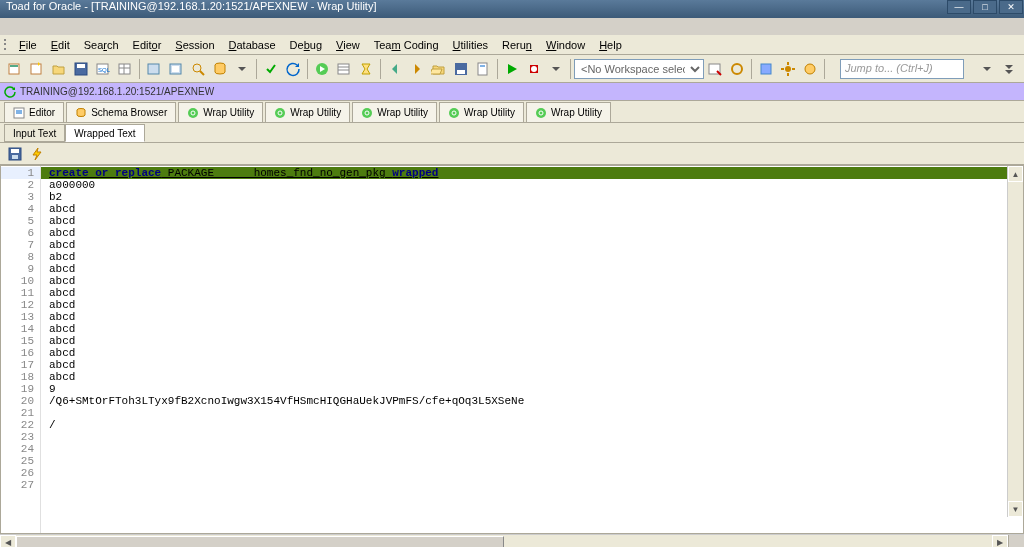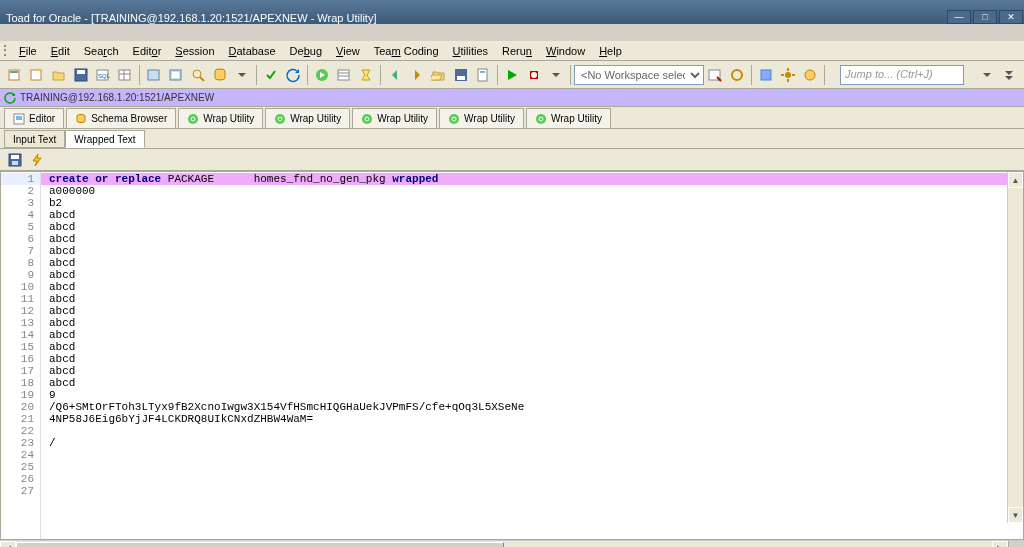--- a/index.html
+++ b/index.html
@@ -1,17 +1,17 @@
 <!DOCTYPE html>
 <html><head>
 <meta charset="utf-8">
 <style>
   * { margin: 0; padding: 0; box-sizing: border-box; }
   html, body { width: 1024px; height: 547px; font-family: Tahoma, Arial, sans-serif; font-size: 11px; background: #d4d0c8; overflow: hidden; }
-  .titlebar { height: 24px; background: linear-gradient(to bottom, #5a7a9a, #3c5a78); color: #fff; display: flex; align-items: flex-end; padding-left: 6px; font-size: 11px; }
+  .titlebar { height: 18px; background: linear-gradient(to bottom, #5a7a9a, #3c5a78); color: #fff; display: flex; align-items: flex-start; padding-left: 6px; font-size: 11px; }
   .titlebar .spacer { flex: 1; }
   .winbtn { width: 24px; height: 14px; background: #4a6a8a; border: 1px solid #2c4a68; margin: 0 1px; display: flex; align-items: center; justify-content: center; color: #fff; font-size: 9px; cursor: pointer; }
   .menubar { height: 20px; background: #ece9d8; border-bottom: 1px solid #aca899; display: flex; align-items: center; padding-left: 4px; margin-top: 17px; }
   .mbhandle { width: 6px; height: 14px; display: inline-flex; flex-direction: column; justify-content: space-around; margin-right: 2px; }
   .mbhandle span { width: 2px; height: 2px; background: #888; }
   .menuitem { padding: 2px 7px; cursor: pointer; }
   .menuitem u { text-decoration: underline; }
   .toolbar-row { height: 28px; background: #ece9d8; border-bottom: 1px solid #aca899; display: flex; align-items: center; padding: 0 4px; }
   .tbtn { width: 22px; height: 22px; border: 1px solid transparent; margin: 0 0px; display: flex; align-items: center; justify-content: center; cursor: pointer; }
   .tsep { width: 1px; height: 20px; background: #aca899; margin: 0 3px; }
@@ -24,21 +24,21 @@
   .subtabs { height: 20px; background: #ece9d8; display: flex; align-items: flex-end; padding-left: 4px; border-bottom: 1px solid #aca899; }
   .subtab { height: 18px; display: flex; align-items: center; padding: 0 8px; border: 1px solid #aca899; border-bottom-color: #aca899; background: #ece9d8; font-size: 10px; cursor: pointer; }
   .subtab.active { background: #ffffff; border-bottom-color: #fff; position: relative; z-index: 2; }
   .minibar { height: 22px; background: #ece9d8; border-bottom: 1px solid #aca899; display: flex; align-items: center; padding: 0 4px; }
   .editor { position: relative; height: 369px; background: #fff; border: 1px solid #aca899; margin: 0; display: flex; }
   .gutter { width: 40px; background: #fff; border-right: 1px solid #e0e0e0; padding-top: 1px; }
   .gln { height: 12px; line-height: 12px; font-family: 'Courier New', monospace; font-size: 11px; color: #888; text-align: right; padding-right: 6px; }
   .gln.sel { background: #e8f0fe; }
   .code { flex: 1; padding-top: 1px; overflow: hidden; position: relative; }
   .cln { height: 12px; line-height: 12px; font-family: 'Courier New', monospace; font-size: 11px; color: #000; white-space: pre; padding-left: 8px; }
-  .cln.sel { background: #f0abfc; }
+  .cln.sel { background: #4d7c0f; text-decoration: underline; }
   .kw { color: #000080; font-weight: bold; }
   .vscroll { position: absolute; right: 0; top: 0; bottom: 16px; width: 16px; background: #ece9d8; border-left: 1px solid #ccc; }
   .varrow { height: 16px; background: #ece9d8; border: 1px solid #fff; display: flex; align-items: center; justify-content: center; font-size: 8px; color: #555; cursor: pointer; }
   .hscroll { height: 16px; background: #ece9d8; border-top: 1px solid #ccc; display: flex; }
   .harrow { width: 16px; background: #ece9d8; border: 1px solid #fff; display: flex; align-items: center; justify-content: center; font-size: 8px; color: #555; cursor: pointer; }
   .htrack { flex: 1; background: #ece9d8; position: relative; }
   .hthumb { position: absolute; left: 0; top: 1px; height: 12px; width: 50%; background: #d4d0c8; border: 1px solid #fff; border-right-color: #888; border-bottom-color: #888; }
   .statusbar { height: 18px; background: #ece9d8; border-top: 1px solid #aca899; display: flex; align-items: center; font-size: 10px; }
   .statcell { border-right: 1px solid #aca899; padding: 0 6px; color: #888; height: 100%; display: flex; align-items: center; }
   .statcell.on { color: #000; }
@@ -414,21 +414,20 @@
       <div class="cln">abcd</div>
       <div class="cln">abcd</div>
       <div class="cln">abcd</div>
       <div class="cln">abcd</div>
       <div class="cln">abcd</div>
       <div class="cln">abcd</div>
       <div class="cln">abcd</div>
       <div class="cln">abcd</div>
       <div class="cln">9</div>
       <div class="cln">/Q6+SMtOrFToh3LTyx9fB2XcnoIwgw3X154VfHSmcHIQGHaUekJVPmFS/cfe+qOq3L5XSeNe</div>
-      <div class="cln">4NP58J6Eig6bYjJF4LCKDRQ8UIkCNxdZHBW4WaM=</div>
       <div class="cln"></div>
       <div class="cln">/</div>
       <div class="cln"></div>
     </div>
   <div class="vscroll">
     <div class="varrow">▲</div>
     <div style="flex:1"></div>
     <div class="varrow" style="position:absolute;bottom:0;width:100%">▼</div>
   </div>
 </div>

